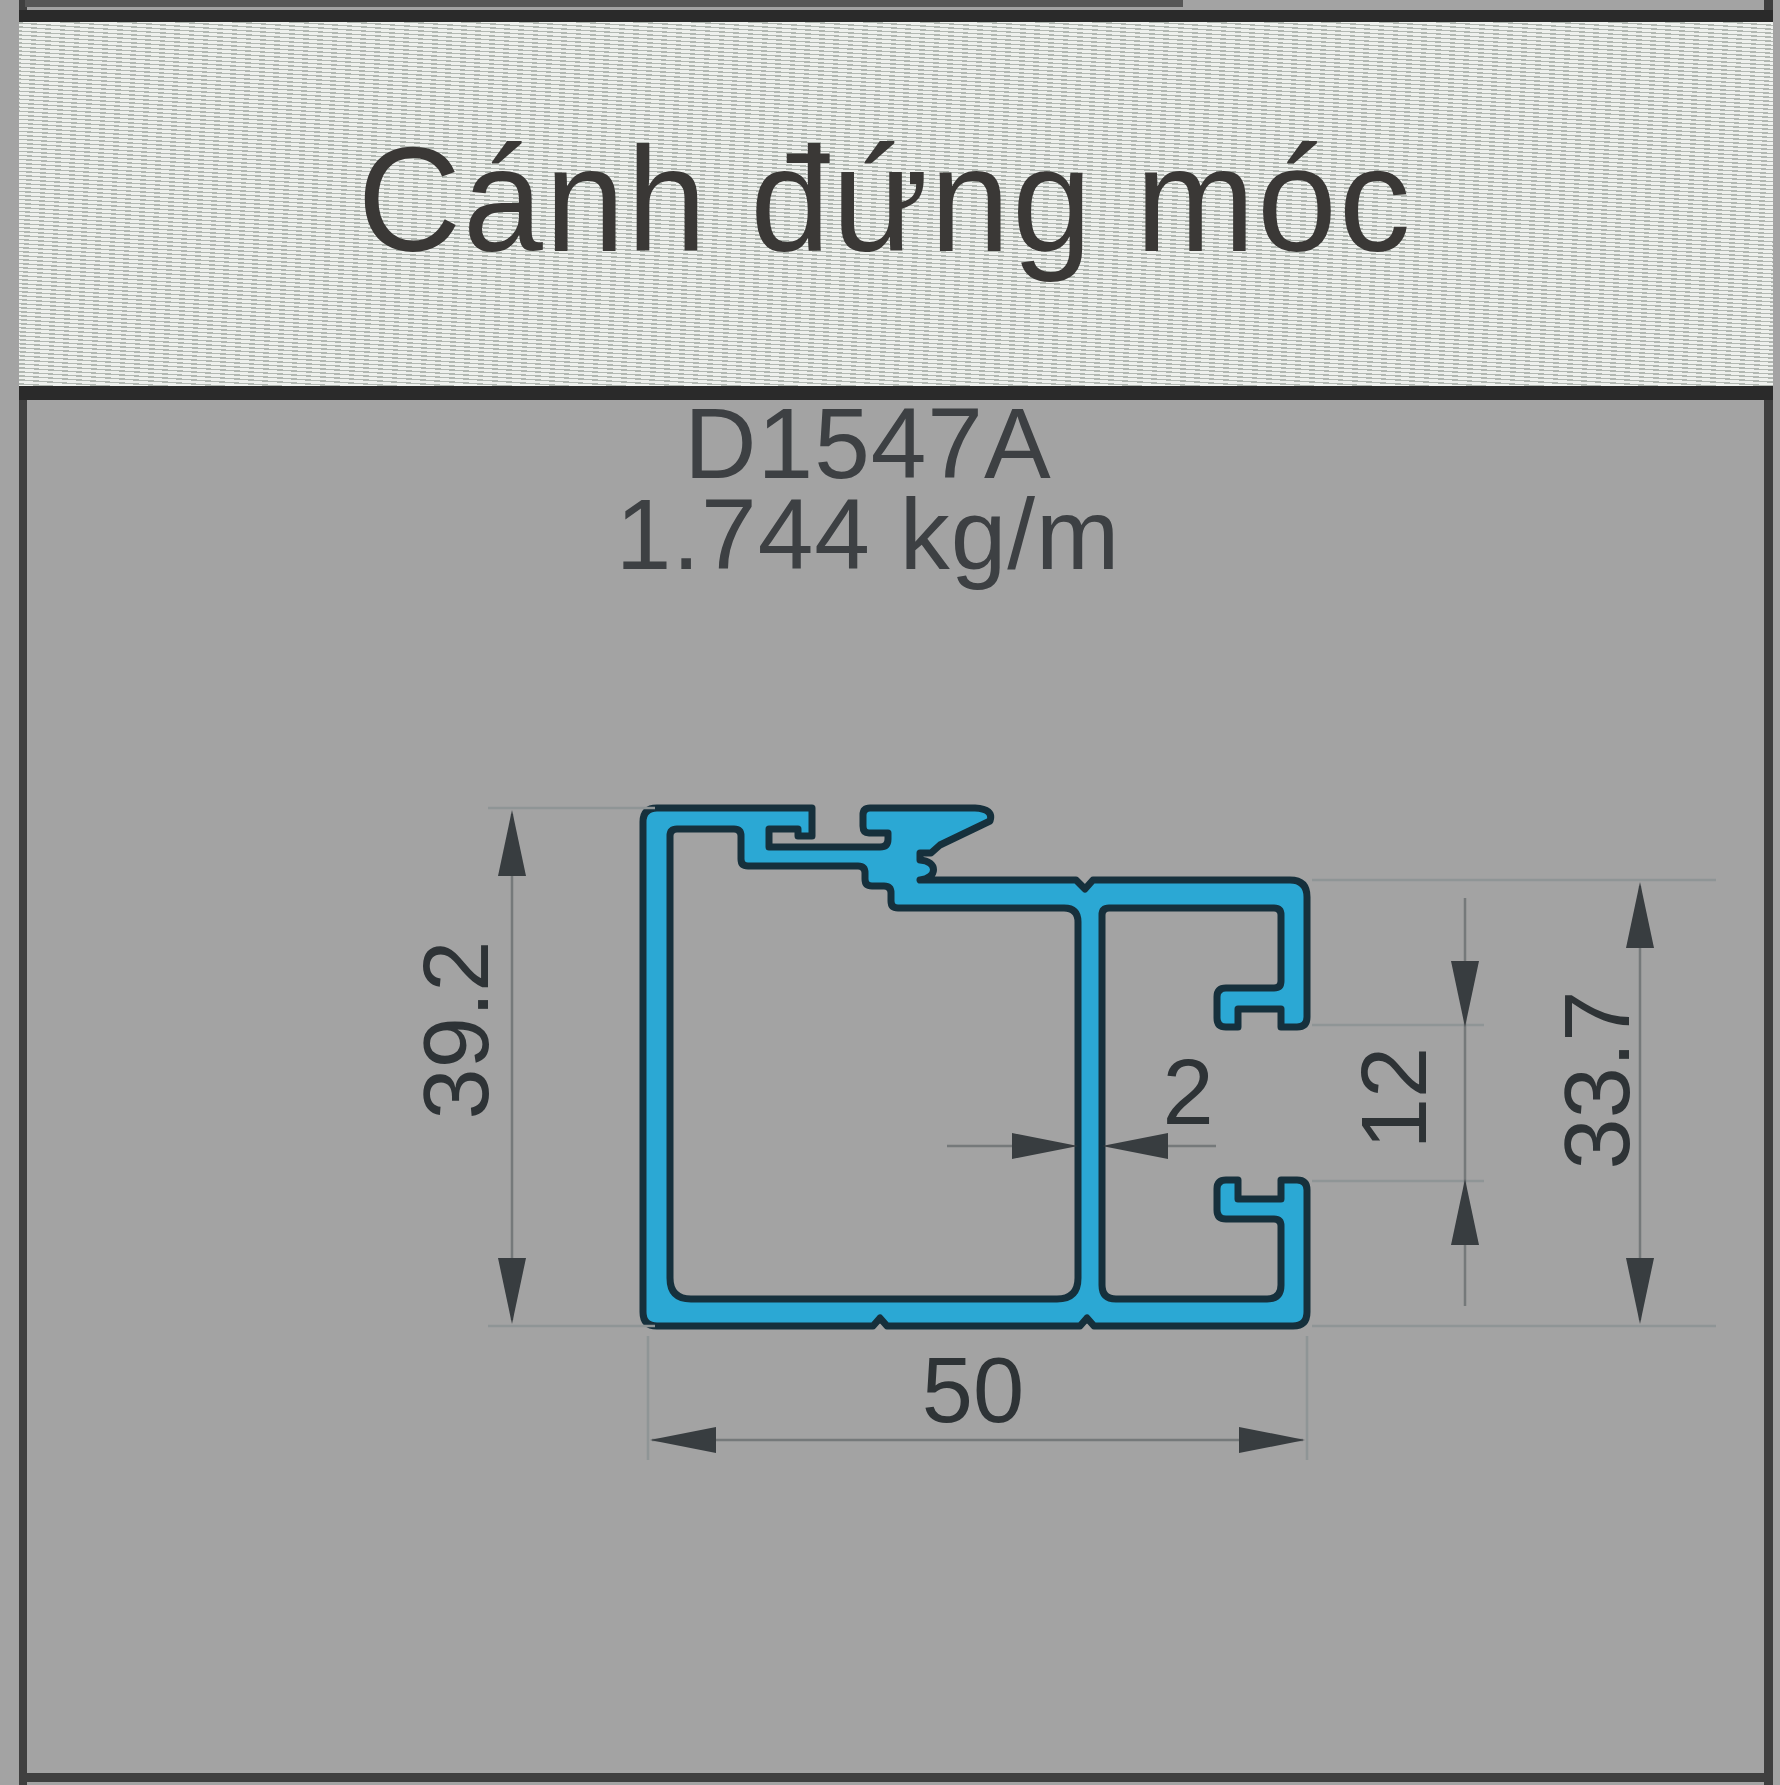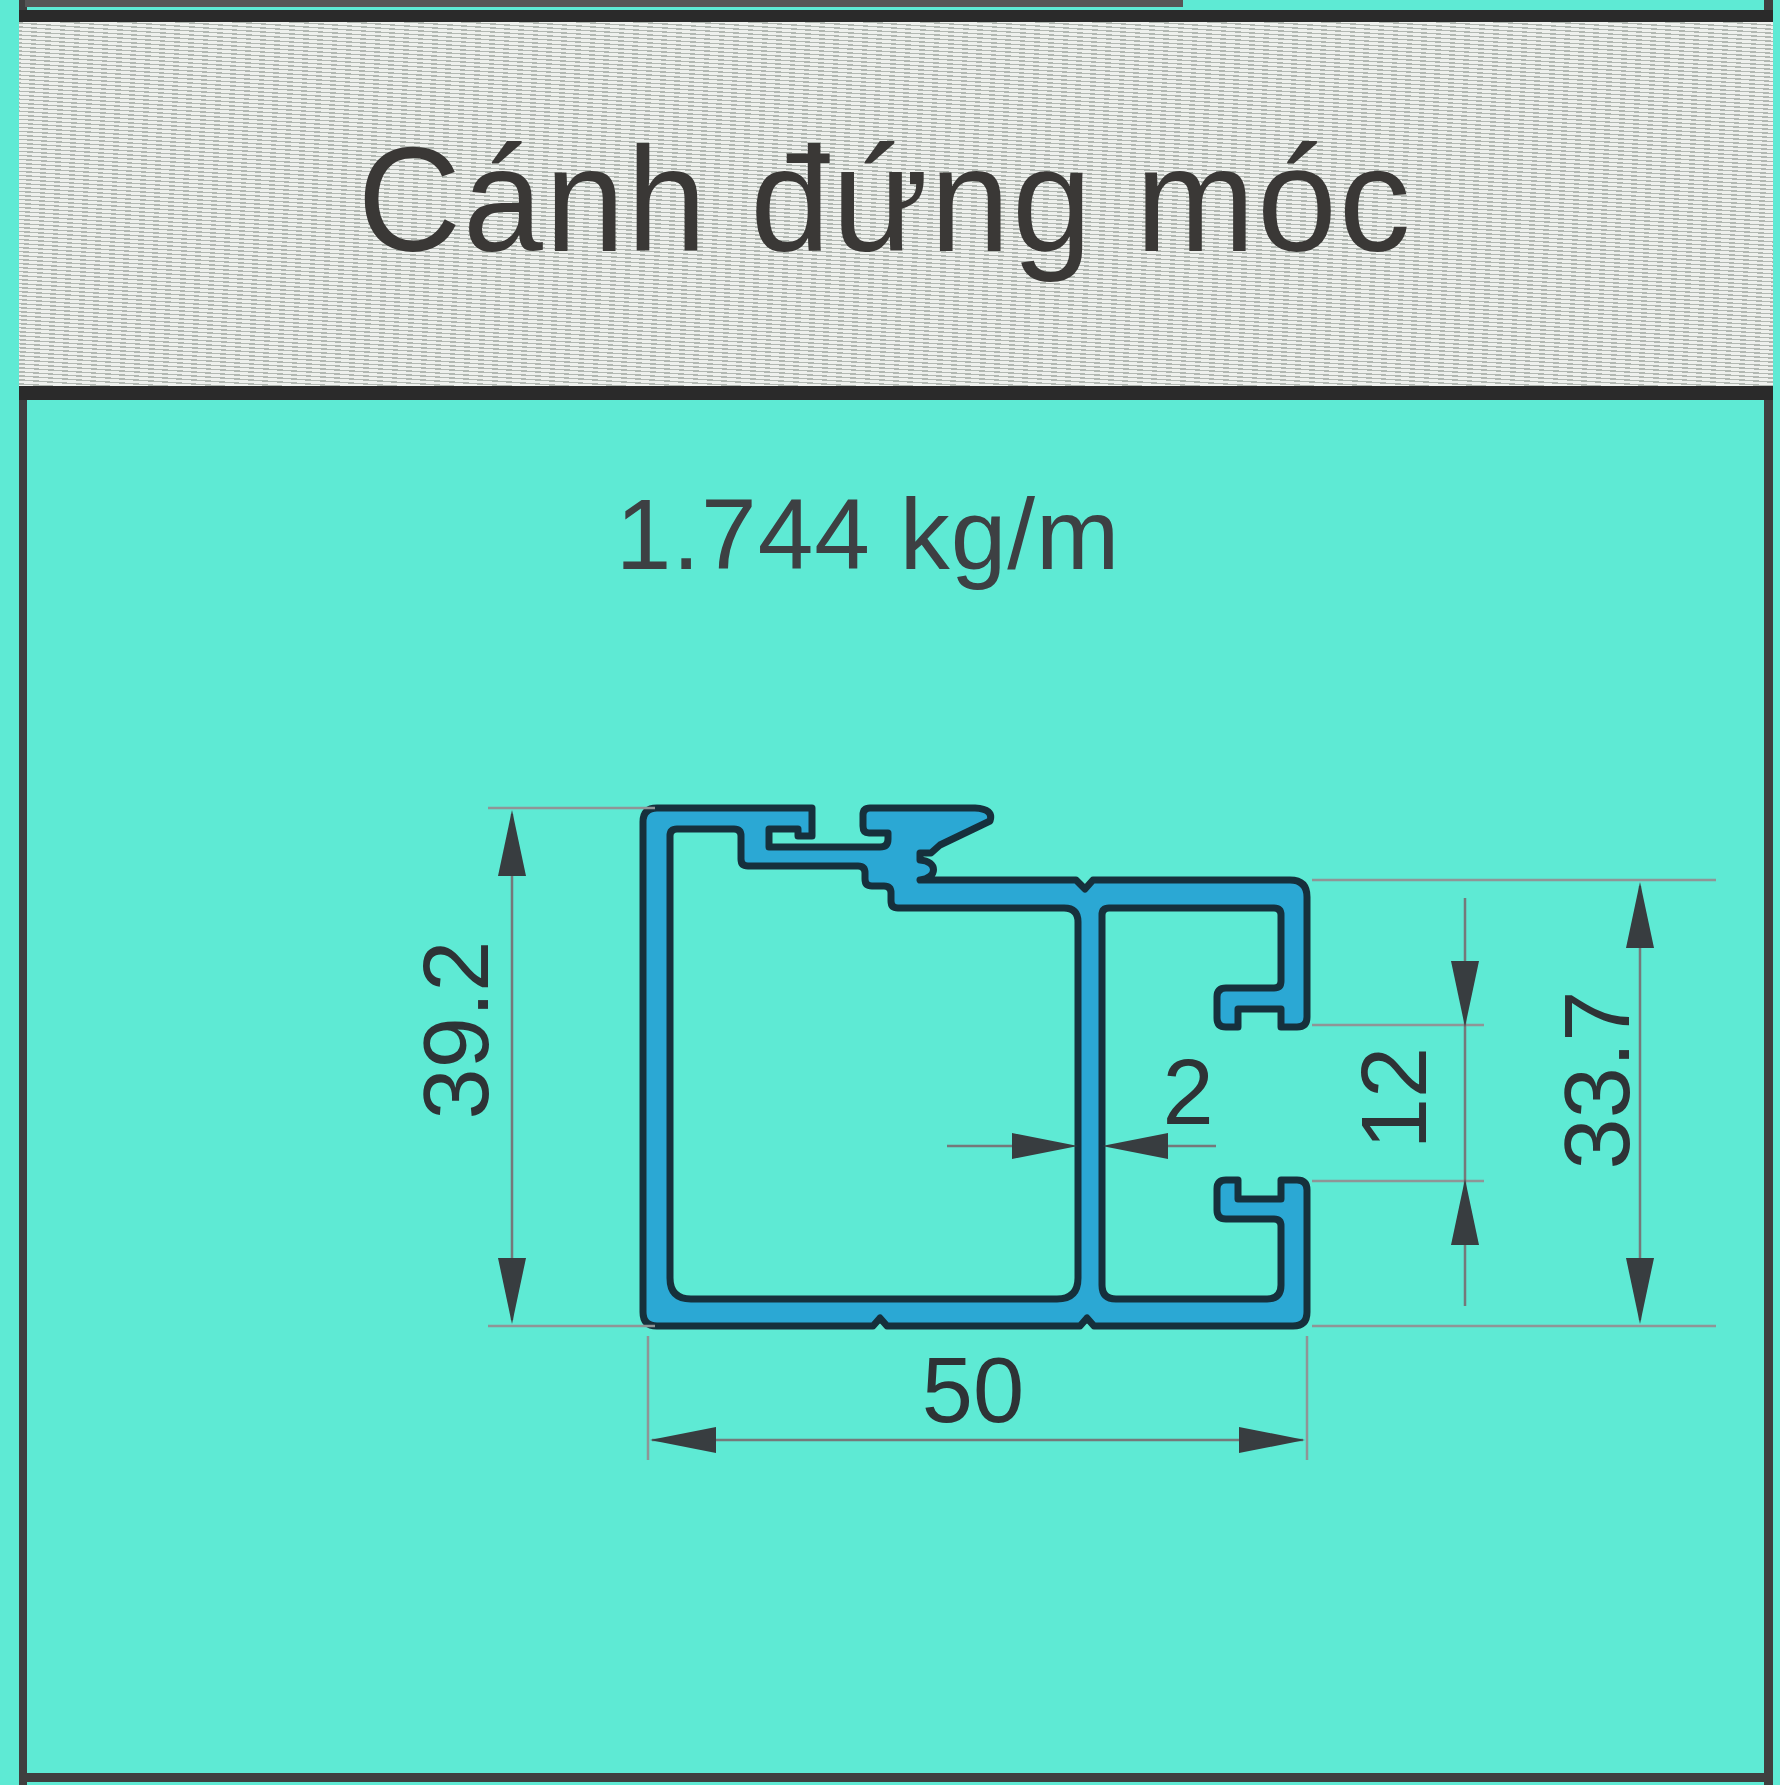--- a/index.html
+++ b/index.html
@@ -1,19 +1,19 @@
 <!DOCTYPE html>
 <html><head>
 <meta charset="utf-8">
 <style>
   html,body{margin:0;padding:0;}
   .page{
     position:relative;
     width:1780px;height:1785px;
-    background:#5eead4;
+    background:#a3a3a3;
     overflow:hidden;
     font-family:"Liberation Sans", sans-serif;
   }
   
   .rule{position:absolute;background:#3f3f3f;}
   .rule-left{left:19px;top:0;width:8px;height:1785px;}
   .rule-right{left:1764px;top:0;width:9px;height:1785px;}
   .rule-bottom{left:19px;top:1773px;width:1754px;height:9px;}
   .rule-topstub{left:25px;top:0;width:1158px;height:7px;background:#565656;}
 
@@ -69,20 +69,21 @@
 <div class="page">
 
   <div class="rule rule-left"></div>
   <div class="rule rule-right"></div>
   <div class="rule rule-bottom"></div>
   <div class="rule rule-topstub"></div>
 
   <div class="header-band"></div>
   <div class="title">Cánh đứng móc</div>
 
+  <div class="product-line product-code">D1547A</div>
   <div class="product-line product-weight">1.744 kg/m</div>
 
   <svg class="drawing" viewBox="0 0 1780 1785">
 
     <path fill="#2BA8D4" stroke="#16303C" stroke-width="7" stroke-linejoin="round" fill-rule="evenodd" d="M 643 822
          Q 643 808 657 808
          L 812 808 L 812 836 L 798 836 L 798 829 L 769 829 L 769 847
          L 880 847 Q 888 847 888 839 L 888 833 L 869 833
          Q 863 833 863 826 L 863 815 Q 863 808 870 808
          L 975 808 Q 994 809 990 821

